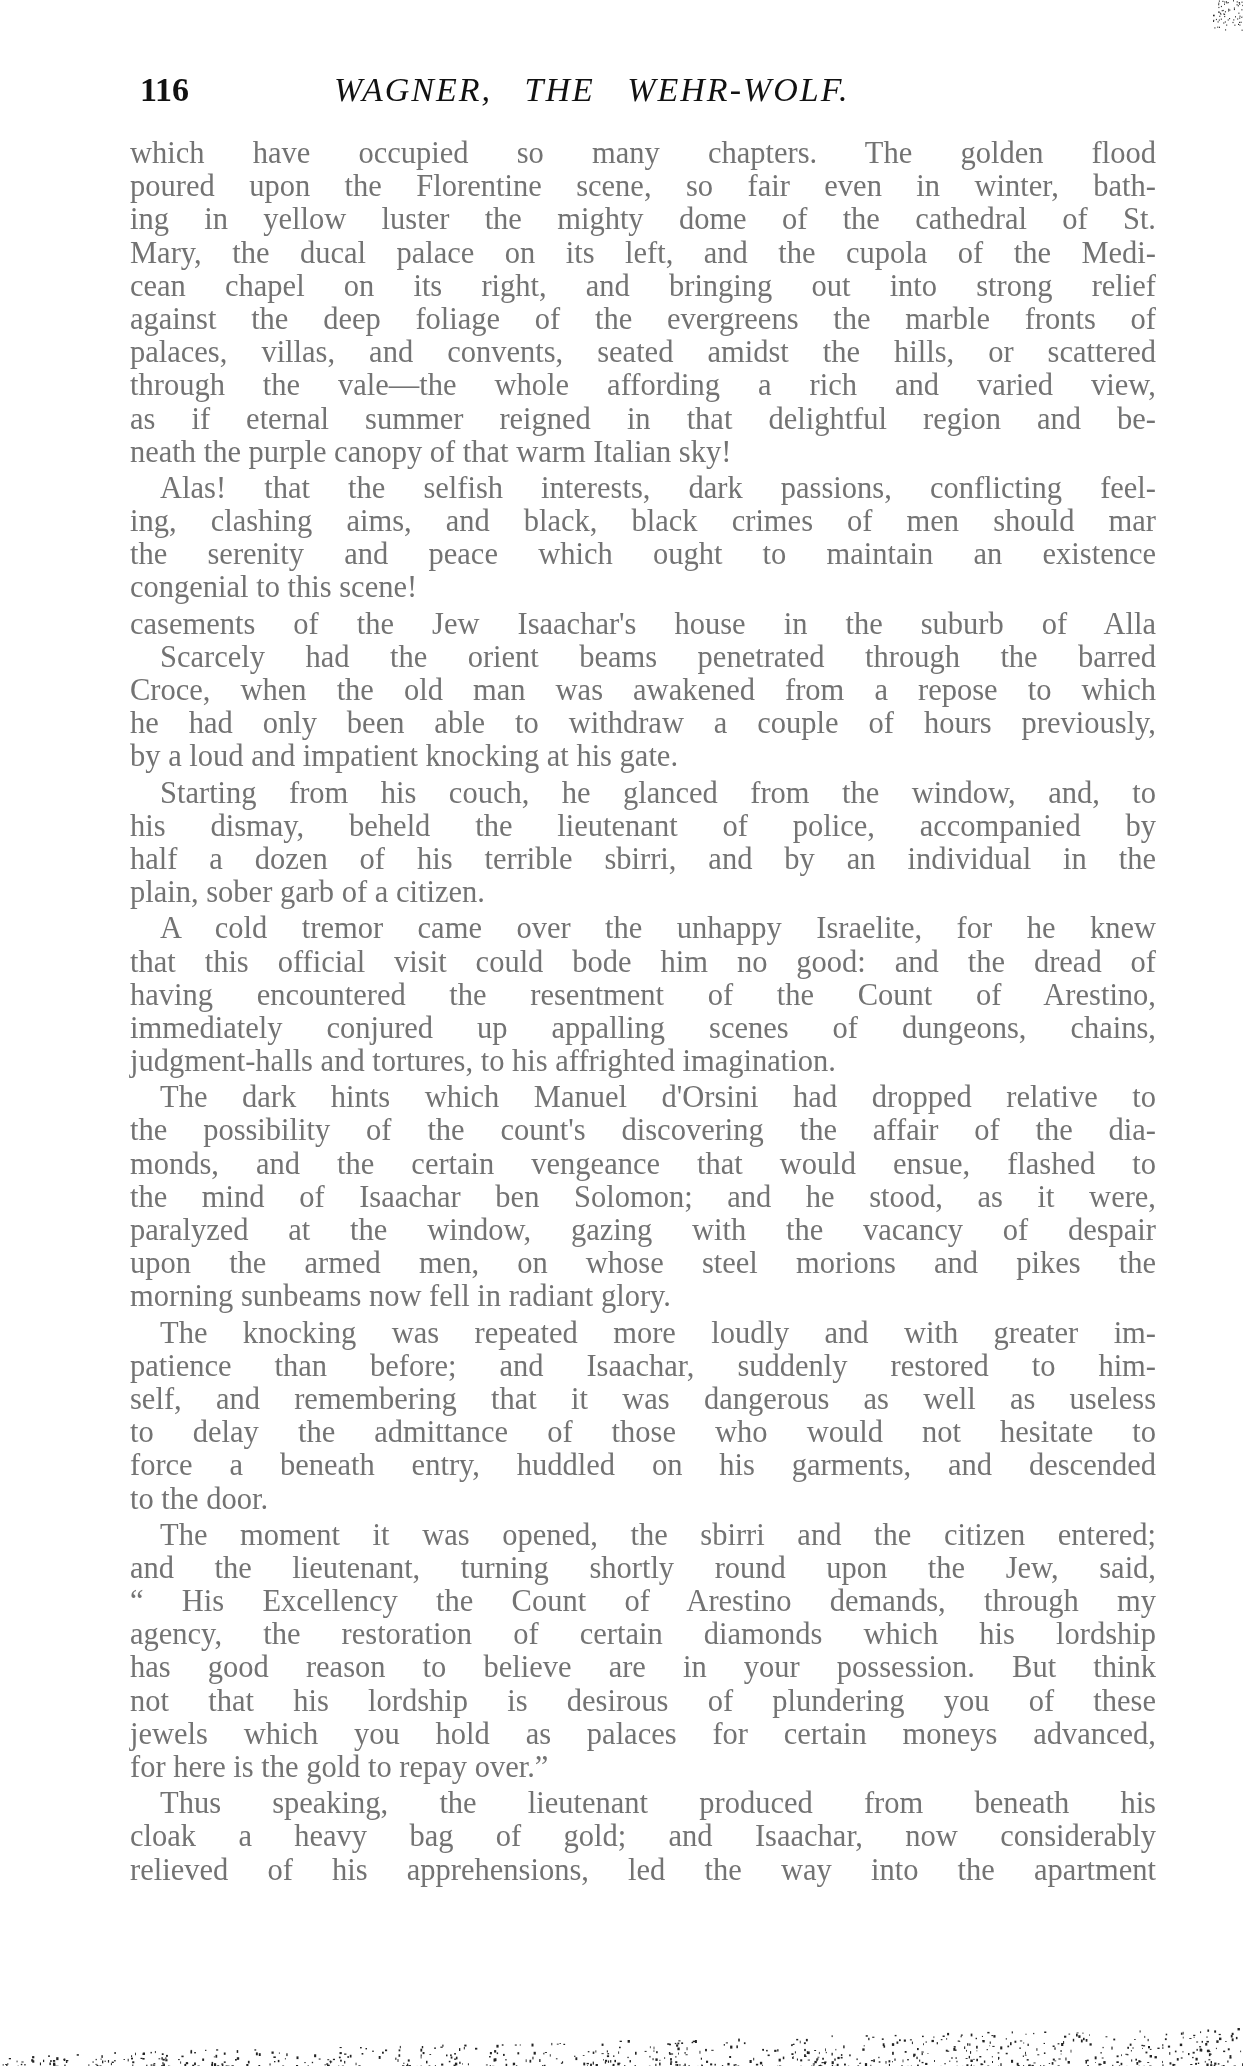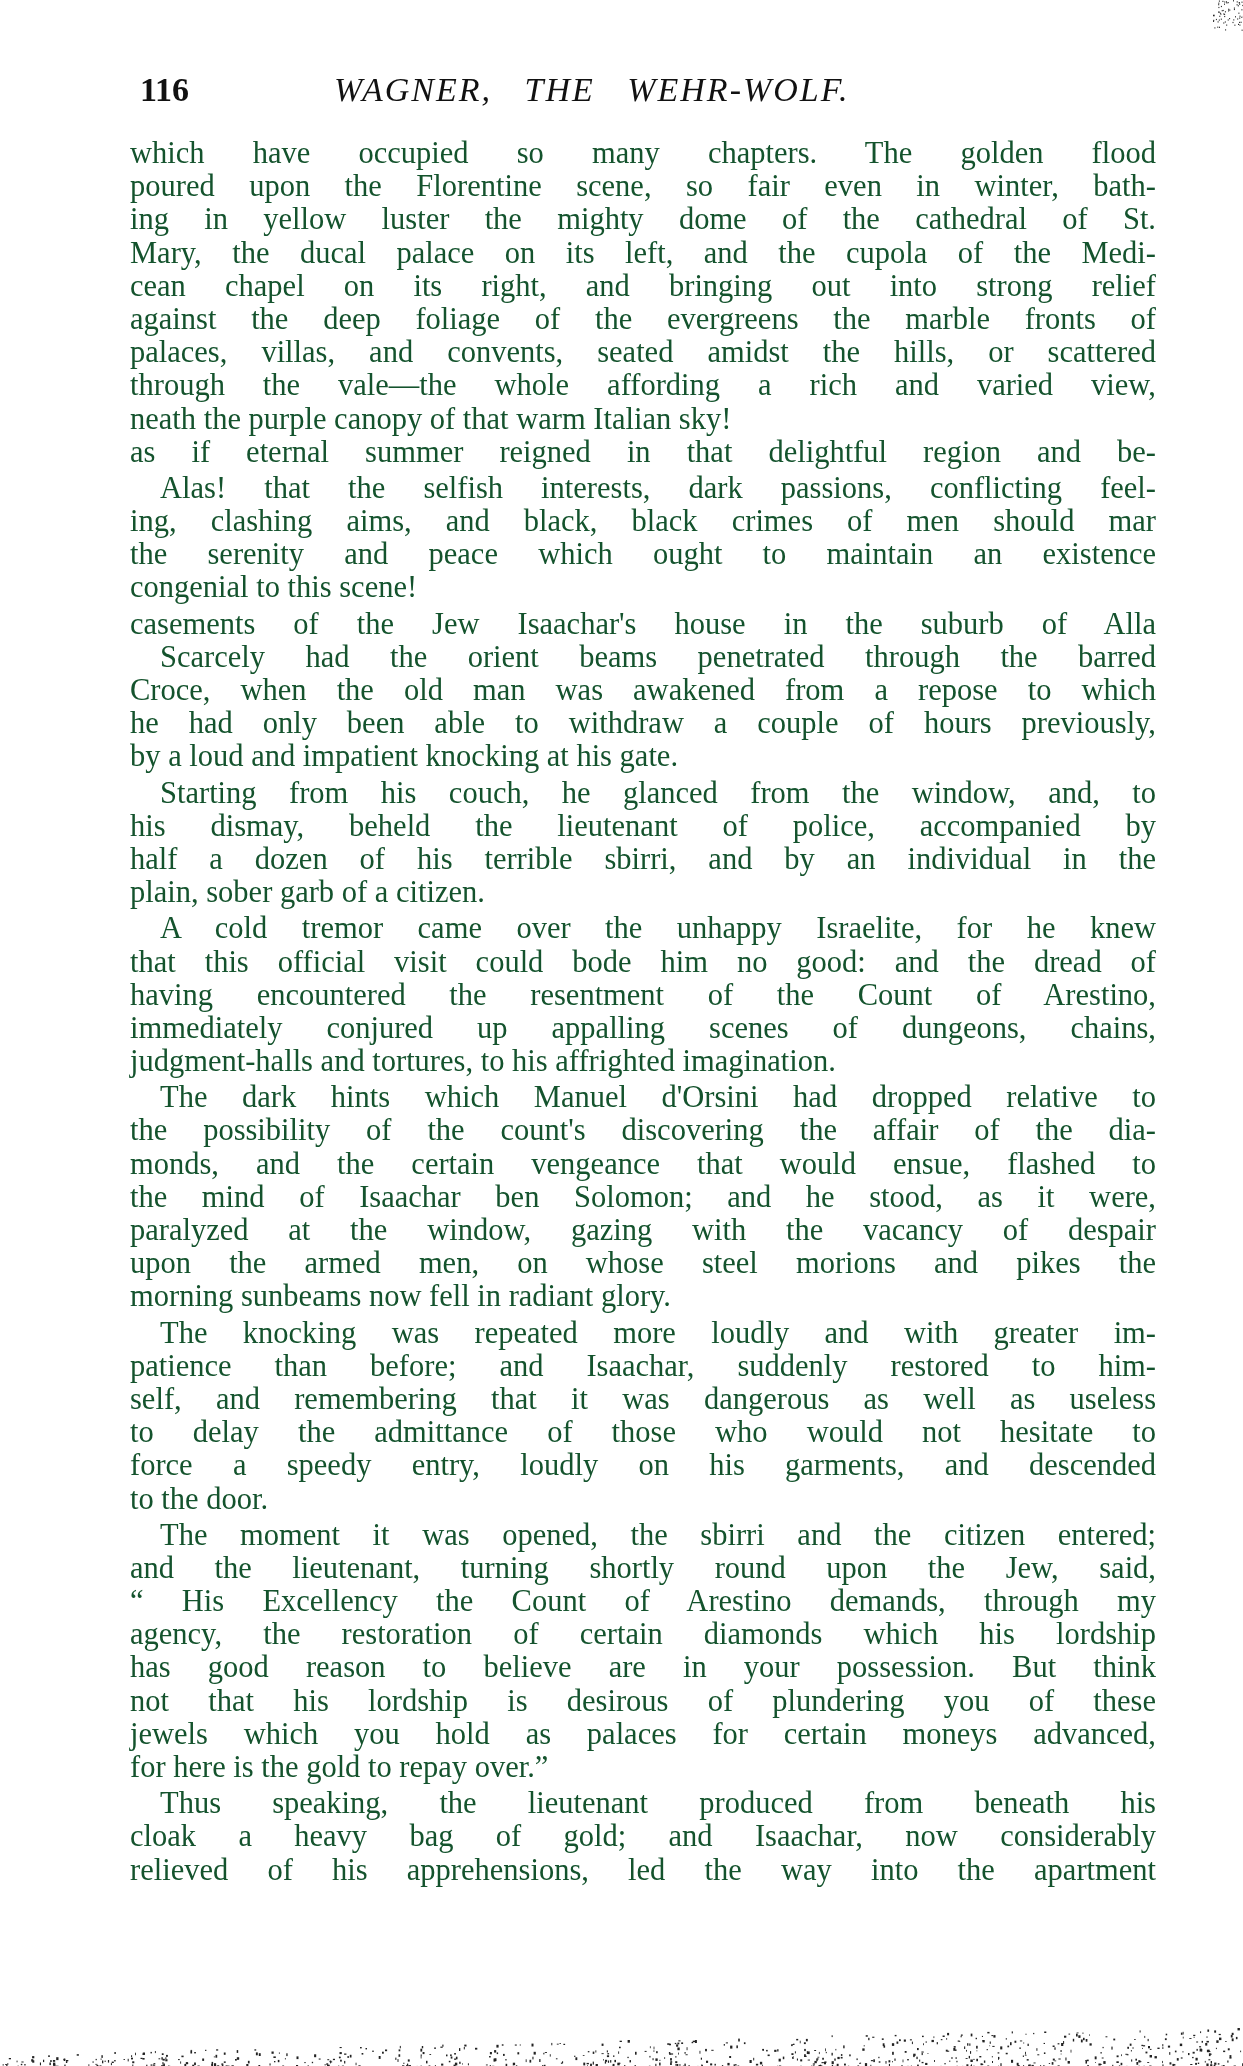--- a/index.html
+++ b/index.html
@@ -3,21 +3,21 @@
 <meta charset="utf-8">
 <style>
   html, body { margin: 0; padding: 0; background: #ffffff; }
   body { width: 1243px; height: 2066px; position: relative; overflow: hidden; }
   .page { position: absolute; left: 0; top: 0; width: 1243px; height: 2066px; background: #ffffff; }
   .running-head { position: absolute; top: 68px; left: 140px; width: 1030px; height: 44px;
     font-family: "Liberation Serif", "DejaVu Serif", serif; color: #111; }
   .page-num { position: absolute; left: 0; top: 0; font-size: 34px; line-height: 44px; font-weight: bold; }
   .head-title { position: absolute; left: 194px; top: 0; font-size: 34px; line-height: 44px; font-style: italic; letter-spacing: 2px; word-spacing: 22px; }
   .body-text { position: absolute; left: 130px; top: 137px; width: 1026px;
-    font-family: "Liberation Serif", "DejaVu Serif", serif; font-size: 30.5px; line-height: 33.2px; color: #14532d; }
+    font-family: "Liberation Serif", "DejaVu Serif", serif; font-size: 30.5px; line-height: 33.2px; color: #737373; }
   .line { display: block; white-space: nowrap; text-align: justify; text-align-last: justify; height: 33.2px; overflow: visible; }
   .line.last { text-align-last: left; }
   .line.indent { padding-left: 30px; }
   .para-gap { display: block; height: 3px; }
   .noise { position: absolute; left: 0; bottom: 0; width: 1243px; height: 60px; pointer-events: none; }
   .corner-noise { position: absolute; right: 0; top: 0; width: 60px; height: 40px; pointer-events: none; }
 </style>
 </head>
 <body>
 
@@ -31,22 +31,22 @@
   <div class="body-text" id="body-text">
       <div class="paragraph">
         <span class="line">which have occupied so many chapters. The golden flood</span>
         <span class="line">poured upon the Florentine scene, so fair even in winter, bath-</span>
         <span class="line">ing in yellow luster the mighty dome of the cathedral of St.</span>
         <span class="line">Mary, the ducal palace on its left, and the cupola of the Medi-</span>
         <span class="line">cean chapel on its right, and bringing out into strong relief</span>
         <span class="line">against the deep foliage of the evergreens the marble fronts of</span>
         <span class="line">palaces, villas, and convents, seated amidst the hills, or scattered</span>
         <span class="line">through the vale—the whole affording a rich and varied view,</span>
+        <span class="line">as if eternal summer reigned in that delightful region and be-</span>
         <span class="line last">neath the purple canopy of that warm Italian sky!</span>
-        <span class="line">as if eternal summer reigned in that delightful region and be-</span>
       </div>
       <span class="para-gap"></span>
       <div class="paragraph">
         <span class="line indent">Alas! that the selfish interests, dark passions, conflicting feel-</span>
         <span class="line">ing, clashing aims, and black, black crimes of men should mar</span>
         <span class="line">the serenity and peace which ought to maintain an existence</span>
         <span class="line last">congenial to this scene!</span>
       </div>
       <span class="para-gap"></span>
       <div class="paragraph">
@@ -80,21 +80,21 @@
         <span class="line">paralyzed at the window, gazing with the vacancy of despair</span>
         <span class="line">upon the armed men, on whose steel morions and pikes the</span>
         <span class="line last">morning sunbeams now fell in radiant glory.</span>
       </div>
       <span class="para-gap"></span>
       <div class="paragraph">
         <span class="line indent">The knocking was repeated more loudly and with greater im-</span>
         <span class="line">patience than before; and Isaachar, suddenly restored to him-</span>
         <span class="line">self, and remembering that it was dangerous as well as useless</span>
         <span class="line">to delay the admittance of those who would not hesitate to</span>
-        <span class="line">force a speedy entry, loudly on his garments, and descended</span>
+        <span class="line">force a beneath entry, huddled on his garments, and descended</span>
         <span class="line last">to the door.</span>
       </div>
       <span class="para-gap"></span>
       <div class="paragraph">
         <span class="line indent">The moment it was opened, the sbirri and the citizen entered;</span>
         <span class="line">and the lieutenant, turning shortly round upon the Jew, said,</span>
         <span class="line">“ His Excellency the Count of Arestino demands, through my</span>
         <span class="line">agency, the restoration of certain diamonds which his lordship</span>
         <span class="line">has good reason to believe are in your possession. But think</span>
         <span class="line">not that his lordship is desirous of plundering you of these</span>

